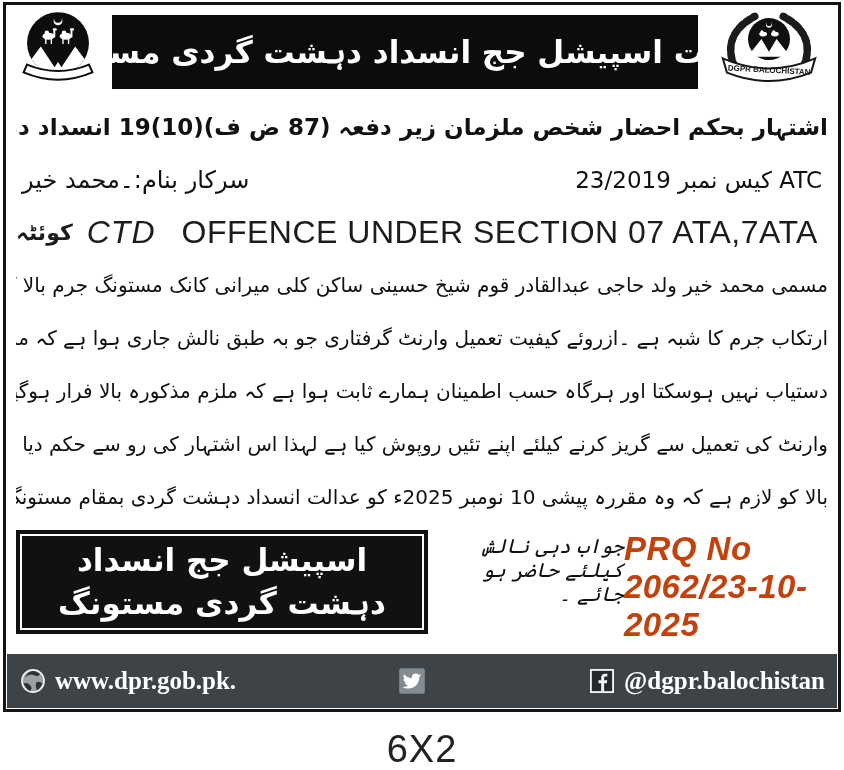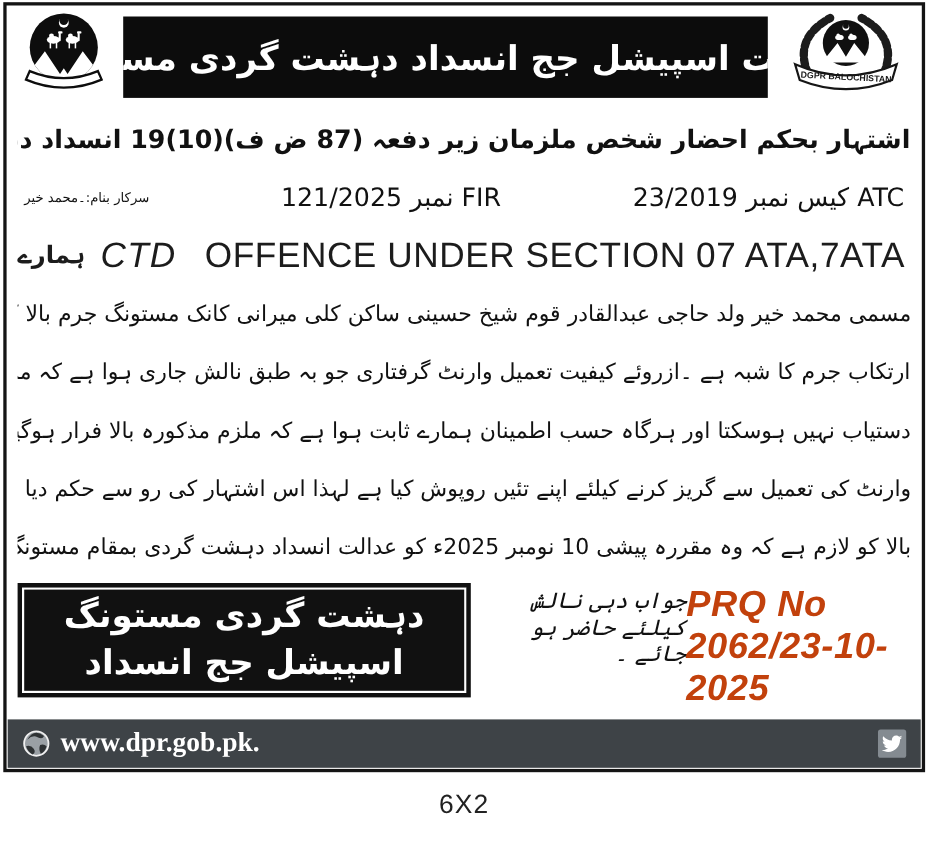--- a/index.html
+++ b/index.html
@@ -13,48 +13,48 @@
     display:flex;align-items:center;justify-content:center;
     font-size:31px;font-weight:bold;direction:rtl;white-space:nowrap;overflow:hidden;}
 
   
   .txt{padding:2px 10px 0;direction:rtl;}
   .ln-head{font-size:23px;font-weight:bold;line-height:56px;height:56px;
     text-align:justify;text-align-last:justify;white-space:nowrap;overflow:hidden;}
   .case-row{display:flex;justify-content:space-between;align-items:center;height:50px;
     font-size:23px;padding:0 6px;}
   .case-row .seg{white-space:nowrap;}
-  .case-row .seg.small{font-size:12px;text-align:right;}
+  .case-row .seg.small{font-size:24px;text-align:right;}
   .offence-row{direction:ltr;display:flex;align-items:center;height:54px;
     font-family:"Liberation Sans",sans-serif;font-size:32px;color:#1c1c1c;}
   .offence-row .city{font-family:"DejaVu Sans",sans-serif;font-size:22px;font-weight:bold;}
   .offence-row .agency{margin:0 0 0 14px;letter-spacing:1px;font-style:italic;}
   .offence-row .off{flex:1;margin-left:26px;letter-spacing:.5px;white-space:nowrap;overflow:hidden;}
   .para div{font-size:20px;line-height:53px;height:53px;
     text-align:justify;text-align-last:justify;white-space:nowrap;overflow:hidden;}
 
   
   .bottom{display:flex;direction:ltr;padding:6px 10px 8px;gap:12px;}
   .sigbox{flex:0 0 400px;background:#111;border:2px solid #fff;outline:4px solid #111;
     outline-offset:0;margin:4px 2px 2px 4px;color:#fff;direction:rtl;
     display:flex;flex-direction:column;align-items:center;justify-content:center;
     font-weight:bold;font-size:31px;line-height:1.4;height:92px;}
   .rightcol{flex:1;display:flex;flex-direction:row;justify-content:space-between;font-style:italic;}
   .closing{direction:rtl;font-size:20px;padding-top:4px;text-align:right;}
   .prq{font-family:"Liberation Sans",sans-serif;font-weight:bold;font-size:33px;
     text-align:left;letter-spacing:.5px;color:#c2410c;}
 
   
-  .footer{margin:2px 1px 1px;height:44px;background:#3e4347;color:#fff;
+  .footer{margin:2px 1px 1px;height:54px;background:#3e4347;color:#fff;
     display:flex;align-items:center;justify-content:space-between;padding:0 12px;
     font-family:"Liberation Serif",serif;font-weight:bold;font-size:25px;}
   .fitem{display:flex;align-items:center;gap:8px;white-space:nowrap;cursor:pointer;}
 
   .sizelabel{text-align:center;font-family:"Liberation Sans",sans-serif;
-    font-size:24px;color:#222;margin-top:16px;letter-spacing:1px;}
+    font-size:38px;color:#222;margin-top:16px;letter-spacing:1px;}
 </style>
 </head>
 <body>
 
 <div class="ad">
 
   <div class="hdr">
     <span class="seal">
       <svg width="92" height="86" viewBox="0 0 100 100">
         <defs>
@@ -108,43 +108,42 @@
         <text x="75" y="77" text-anchor="middle" font-size="9.5" font-weight="bold" font-family="Liberation Sans, sans-serif" fill="#161616" transform="rotate(3 75 77)">DGPR BALOCHISTAN</text>
       </svg>
     </span>
   </div>
 
   <div class="txt">
     <div class="ln-head">اشتہار بحکم احضار شخص ملزمان زیر دفعہ (87 ض ف)(10)19 انسداد دہشت گردی ایکٹ 1997</div>
 
     <div class="case-row">
       <span class="seg">ATC کیس نمبر 23/2019</span>
-      <span class="seg">FIR نمبر 121/2025</span>
       <span class="seg small">سرکار بنام:۔محمد خیر</span>
     </div>
 
     <div class="offence-row">
-      <span class="city">ہمارے</span>
+      <span class="city">کوئٹہ</span>
       <span class="agency">CTD</span>
       <span class="off">OFFENCE UNDER SECTION 07 ATA,7ATA ,11EE</span>
     </div>
 
     <div class="para">
       <div>مسمی محمد خیر ولد حاجی عبدالقادر قوم شیخ حسینی ساکن کلی میرانی کانک مستونگ جرم بالا کا مرتکب ہوا ہے یا اس پر</div>
       <div>ارتکاب جرم کا شبہ ہے ۔ازروئے کیفیت تعمیل وارنٹ گرفتاری جو بہ طبق نالش جاری ہوا ہے کہ مسمی مذکورہ</div>
       <div>دستیاب نہیں ہوسکتا اور ہرگاہ حسب اطمینان ہمارے ثابت ہوا ہے کہ ملزم مذکورہ بالا فرار ہوگیا ہے یا اس نے</div>
       <div>وارنٹ کی تعمیل سے گریز کرنے کیلئے اپنے تئیں روپوش کیا ہے لہذا اس اشتہار کی رو سے حکم دیا جاتا ہے کہ مسمی</div>
       <div>بالا کو لازم ہے کہ وہ مقررہ پیشی 10 نومبر 2025ء کو عدالت انسداد دہشت گردی بمقام مستونگ میں</div>
     </div>
   </div>
 
   <div class="bottom">
     <div class="sigbox">
+      <span>اسپیشل جج انسداد</span>
       <span>دہشت گردی مستونگ</span>
-      <span>اسپیشل جج انسداد</span>
     </div>
     <div class="rightcol">
       <div class="closing">جواب دہی نالش کیلئے حاضر ہو جائے ۔</div>
       <div class="prq">PRQ No 2062/23-10-2025</div>
     </div>
   </div>
 
   <div class="footer">
     <span class="fitem">
       <svg width="28" height="28" viewBox="0 0 24 24">
@@ -157,17 +156,24 @@
     </span>
 
     <span class="fitem">
       <svg width="28" height="28" viewBox="0 0 24 24">
         <rect x="1" y="1" width="22" height="22" rx="2" fill="#848b91"></rect>
         <path transform="translate(3.2,3.6) scale(0.72)" fill="#fff" d="M23.4 4.8c-.8.4-1.7.6-2.6.8.9-.6 1.6-1.5 2-2.5-.9.5-1.9.9-2.9 1.1C19 3.3 17.8 2.8 16.5 2.8c-2.5 0-4.5 2-4.5 4.5 0 .4 0 .7.1 1-3.8-.2-7.1-2-9.4-4.7-.4.7-.6 1.4-.6 2.3 0 1.5.8 2.9 2 3.7-.7 0-1.4-.2-2-.5v.1c0 2.2 1.5 4 3.6 4.4-.4.1-.8.2-1.2.2-.3 0-.6 0-.9-.1.6 1.8 2.2 3.1 4.2 3.1-1.5 1.2-3.5 1.9-5.6 1.9H1c2 1.3 4.4 2 6.9 2 8.3 0 12.9-6.9 12.9-12.9v-.6c.9-.6 1.7-1.4 2.3-2.3z"></path>
       </svg>
     </span>
 
 
+    <span class="fitem">
+      <svg width="28" height="28" viewBox="0 0 24 24">
+        <rect x="2.5" y="2.5" width="19" height="19" fill="#26292c" stroke="#f2f2f2" stroke-width="1.6"></rect>
+        <path d="M13.8 21v-7h2.3l.4-2.7h-2.7V9.6c0-.8.3-1.4 1.5-1.4h1.3V5.8c-.3 0-1.1-.1-2-.1-2 0-3.3 1.2-3.3 3.4v2.2H9v2.7h2.3v7z" fill="#f2f2f2"></path>
+      </svg>
+      <span>@dgpr.balochistan</span>
+    </span>
   </div>
 
 </div>
 
 <div class="sizelabel">6X2</div>
 
 </body></html>

